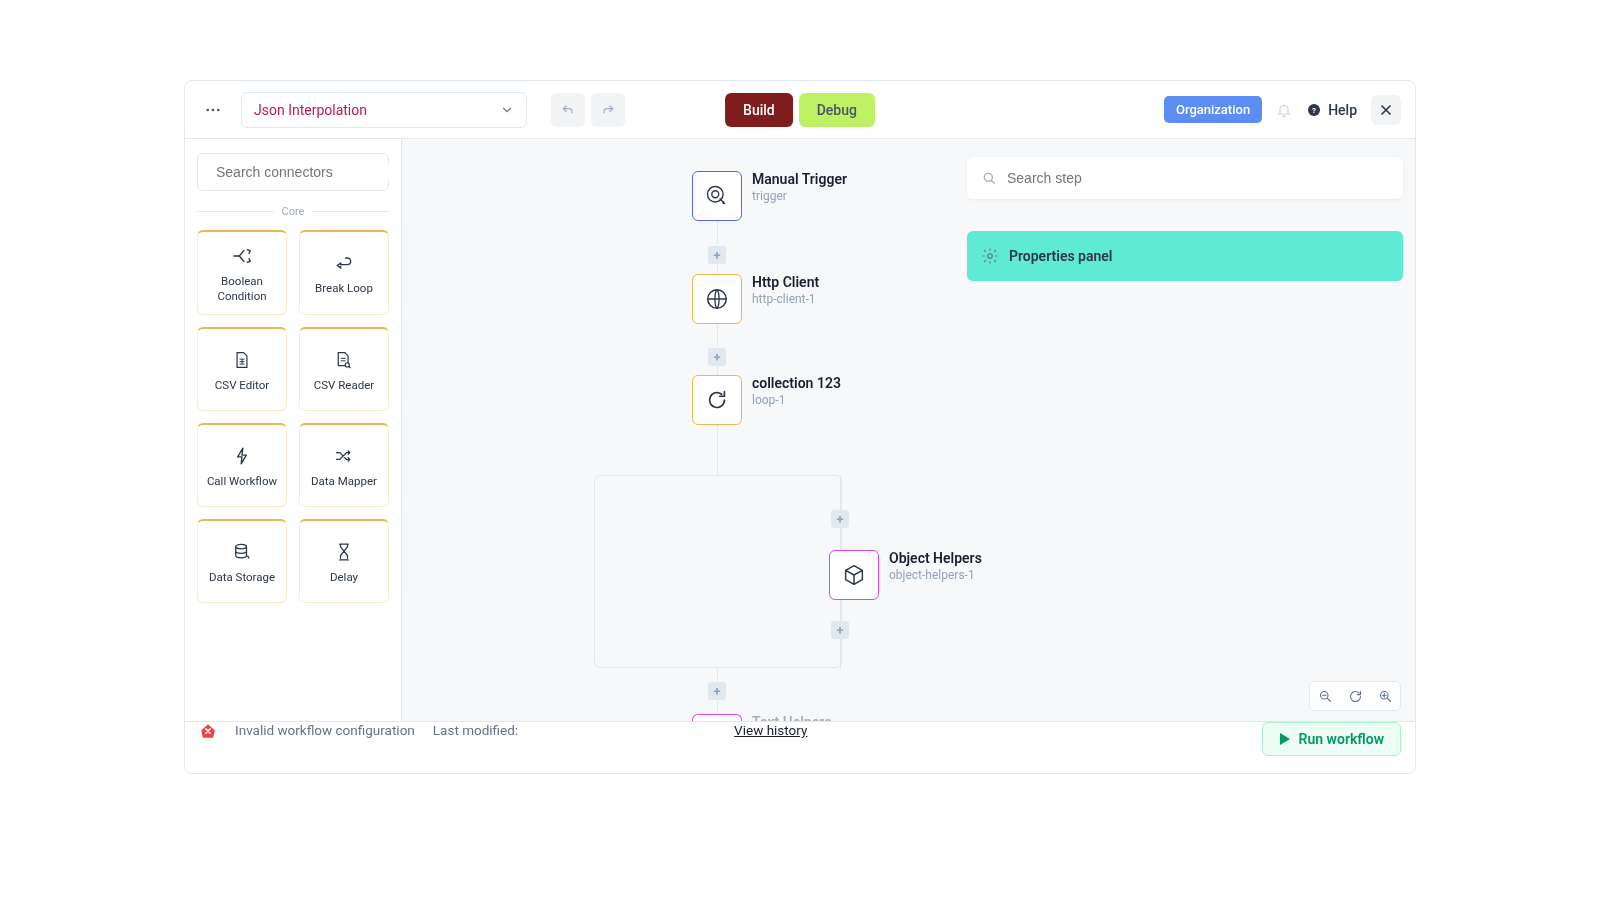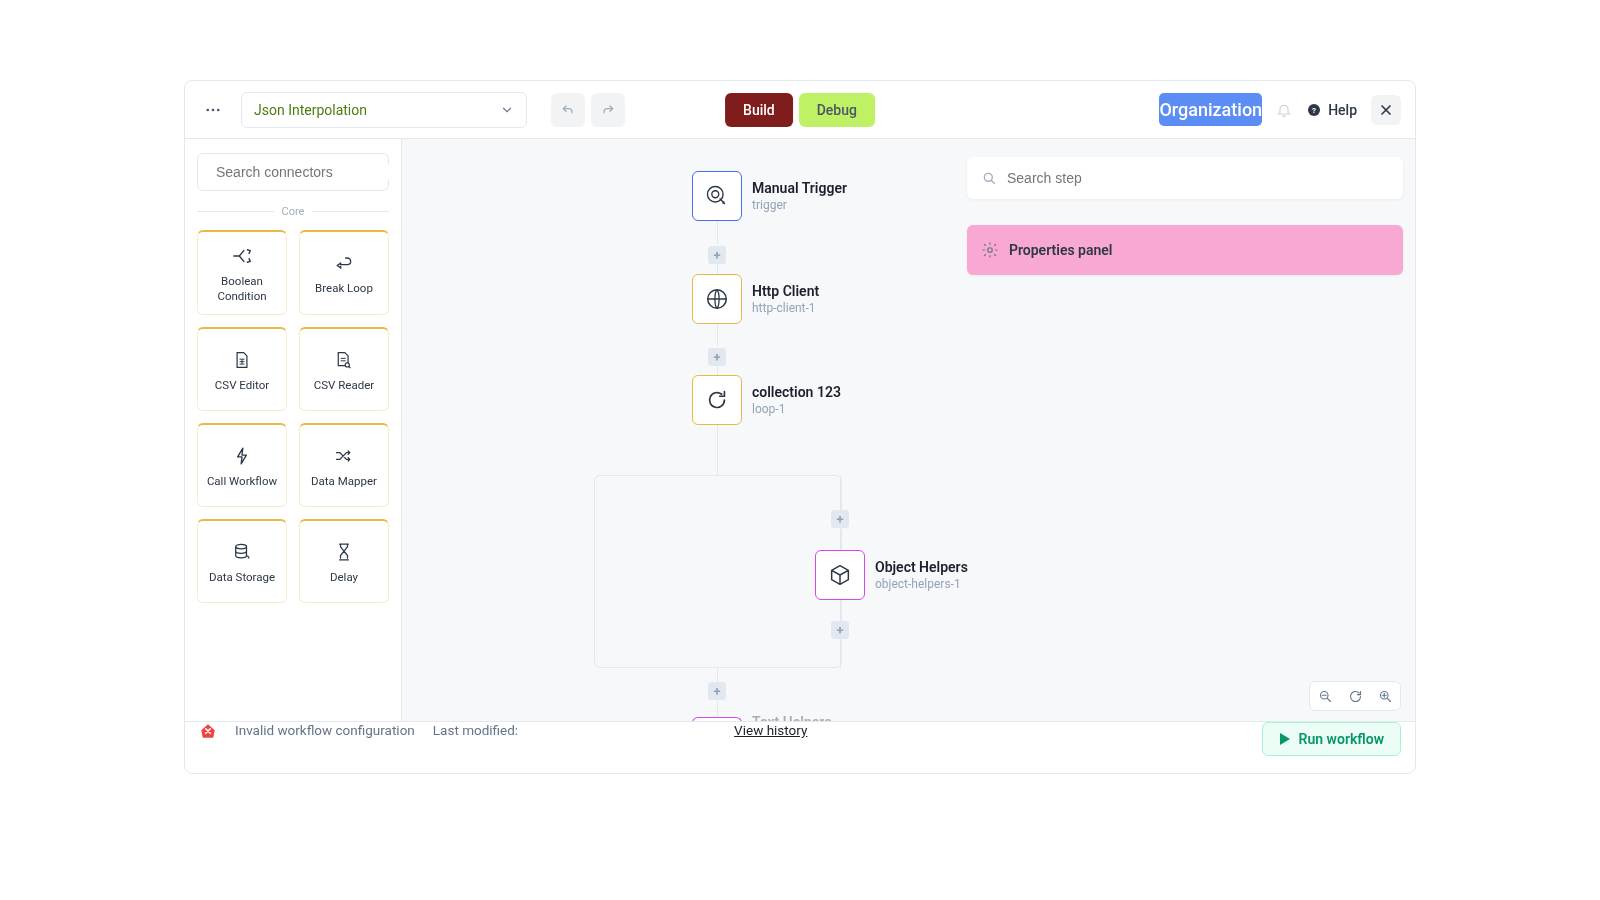--- a/index.html
+++ b/index.html
@@ -1,57 +1,57 @@
 <!DOCTYPE html>
 <html><head>
 <meta charset="utf-8">
 <style>
 * { box-sizing: border-box; margin: 0; padding: 0; }
 body { font-family: -apple-system, BlinkMacSystemFont, "Segoe UI", Roboto, sans-serif; background: #fff; color: #2d3748; }
 .app { width: 1232px; height: 694px; margin: 80px auto 0; border: 1px solid #e2e8f0; border-radius: 8px; overflow: hidden; display: flex; flex-direction: column; position: relative; }
 .topbar { height: 58px; border-bottom: 1px solid #e2e8f0; display: flex; align-items: center; padding: 0 14px; gap: 14px; }
 .dots-btn { width: 28px; height: 28px; display: flex; align-items: center; justify-content: center; cursor: pointer; border-radius: 4px; }
-.select-box { width: 286px; height: 36px; border: 1px solid #e2e8f0; border-radius: 6px; display: flex; align-items: center; padding: 0 12px; justify-content: space-between; cursor: pointer; font-size: 14px; color: #4d7c0f; }
+.select-box { width: 286px; height: 36px; border: 1px solid #e2e8f0; border-radius: 6px; display: flex; align-items: center; padding: 0 12px; justify-content: space-between; cursor: pointer; font-size: 14px; color: #be185d; }
 .undo-redo { display: flex; gap: 6px; margin-left: 10px; }
 .icon-btn { width: 34px; height: 34px; background: #f1f3f5; border-radius: 6px; display: flex; align-items: center; justify-content: center; cursor: pointer; color: #a0aec0; }
 .center-tabs { position: absolute; left: 50%; transform: translateX(-50%); display: flex; gap: 6px; }
 .tab-btn { height: 34px; padding: 0 18px; border-radius: 6px; font-size: 14px; font-weight: 500; display: flex; align-items: center; cursor: pointer; }
 .tab-build { background: #7f1d1d; color: #fff; }
 .tab-debug { background: #bef264; color: #4a5568; }
 .topbar-right { margin-left: auto; display: flex; align-items: center; gap: 10px; }
-.org-badge { background: #5b8df5; color: #fff; padding: 6px 0; border-radius: 5px; font-size: 18px; font-weight: 500; cursor: pointer; }
+.org-badge { background: #5b8df5; color: #fff; padding: 6px 12px; border-radius: 5px; font-size: 13px; font-weight: 500; cursor: pointer; }
 .bell-btn { width: 24px; height: 24px; color: #cbd5e0; cursor: pointer; display:flex;align-items:center;justify-content:center; }
 .help-group { display: flex; align-items: center; gap: 6px; cursor: pointer; font-size: 14px; font-weight: 500; }
 .close-btn { width: 30px; height: 30px; background: #f1f3f5; border-radius: 6px; display: flex; align-items: center; justify-content: center; cursor: pointer; margin-left: 4px; }
 .body-area { flex: 1; display: flex; position: relative; overflow: hidden; }
 .sidebar { width: 217px; border-right: 1px solid #e2e8f0; background: #fff; display: flex; flex-direction: column; }
 .search-box { margin: 14px 12px; height: 38px; border: 1px solid #e2e8f0; border-radius: 6px; display: flex; align-items: center; padding: 9px 10px; gap: 8px; }
 .search-box input { border: none; outline: none; font-size: 14px; flex: 1; color: #4a5568; }
 .core-divider { display: flex; align-items: center; font-size: 11px; color: #a0aec0; gap: 8px; padding: 0 12px 8px; }
 .core-divider::before, .core-divider::after { content: ""; flex: 1; height: 1px; background: #e2e8f0; }
 .grid { display: grid; grid-template-columns: 1fr 1fr; gap: 12px; padding: 4px 12px 12px; overflow-y: auto; }
 .conn-tile { border: 1px solid #e9c46a55; border-top: 2px solid #e9b949; border-radius: 6px; padding: 14px 6px 10px; display: flex; flex-direction: column; align-items: center; gap: 8px; cursor: pointer; min-height: 84px; justify-content: center; }
 .conn-tile .ico { height: 20px; display: flex; align-items: center; justify-content: center; color: #2d3748; }
 .conn-tile .lbl { font-size: 11.5px; text-align: center; color: #2d3748; line-height: 1.3; }
 .canvas { flex: 1; background: #f7f8fa; position: relative; overflow: hidden; }
-.node { position: absolute; display: flex; align-items: center; gap: 10px; }
+.node { position: absolute; display: flex; align-items: flex-start; gap: 10px; }
 .node-icon { width: 50px; height: 50px; border-radius: 6px; background: #fff; display: flex; align-items: center; justify-content: center; }
 .ni-trigger { border: 1.5px solid #4a6cf7; }
 .ni-http { border: 1.5px solid #e9b949; }
 .ni-loop { border: 1.5px solid #e9b949; }
 .ni-obj { border: 1.5px solid #d946ef; }
 .ni-text { border: 1.5px solid #d946ef; }
 .node-text .title { font-size: 14px; font-weight: 600; color: #1a202c; }
 .node-text .sub { font-size: 12px; color: #94a3b8; margin-top: 2px; }
 .plus { position: absolute; width: 18px; height: 18px; background: #e2e8f0; border-radius: 3px; display: flex; align-items: center; justify-content: center; color: #94a3b8; font-size: 13px; font-weight: bold; cursor: pointer; }
 .loop-rect { position: absolute; border: 1px solid #e2e8f0; border-radius: 6px; background: transparent; }
 .vline { position: absolute; width: 1px; background: #e2e8f0; }
 .search-step { position: absolute; top: 18px; right: 12px; width: 436px; height: 42px; background: #fff; border-radius: 6px; box-shadow: 0 1px 3px rgba(0,0,0,0.06); display: flex; align-items: center; padding: 0 14px; gap: 10px; }
 .search-step input { border: none; outline: none; font-size: 14px; flex: 1; }
-.prop-panel { position: absolute; top: 86px; right: 12px; width: 436px; height: 50px; background: #f9a8d4; border-radius: 6px; box-shadow: 0 1px 3px rgba(0,0,0,0.06); display: flex; align-items: center; padding: 0 14px; gap: 10px; font-size: 14px; font-weight: 600; }
+.prop-panel { position: absolute; top: 92px; right: 12px; width: 436px; height: 50px; background: #5eead4; border-radius: 6px; box-shadow: 0 1px 3px rgba(0,0,0,0.06); display: flex; align-items: center; padding: 0 14px; gap: 10px; font-size: 14px; font-weight: 600; }
 .zoom-ctrl { position: absolute; bottom: 10px; right: 14px; background: #fff; border: 1px solid #e2e8f0; border-radius: 6px; display: flex; }
 .zoom-ctrl > div { width: 30px; height: 28px; display: flex; align-items: center; justify-content: center; cursor: pointer; color: #64748b; }
 .bottombar { height: 52px; border-top: 1px solid #e2e8f0; display: flex; align-items: flex-start; padding: 0 14px; gap: 18px; font-size: 13.5px; color: #64748b; }
 .err-ico { color: #ef4444; }
 .viewhist { text-decoration: underline; color: #1a202c; cursor: pointer; }
 .run-btn { margin-left: auto; background: #ecfdf5; border: 1px solid #a7f3d0; color: #059669; font-weight: 600; padding: 8px 16px; border-radius: 6px; display: flex; align-items: center; gap: 8px; cursor: pointer; font-size: 14px; }
 svg { display: block; }
 </style>
 </head>
 <body>
@@ -252,21 +252,21 @@
           <svg width="26" height="26" viewBox="0 0 28 28">
               <path d="M22 14a8 8 0 11-3-6.2M22 5v5h-5" stroke="#2d3748" stroke-width="1.8" fill="none" stroke-linecap="round"></path>
             </svg>
         </div>
         <div class="node-text">
           <div class="title">collection 123</div>
           <div class="sub">loop-1</div>
         </div>
       </div>
 
-      <div class="node" style="left:413px; top:411px;">
+      <div class="node" style="left:427px; top:411px;">
         <div class="node-icon ni-obj">
           <svg width="26" height="26" viewBox="0 0 28 28">
               <path d="M14 4l9 5v10l-9 5-9-5V9l9-5zM5 9l9 5 9-5M14 14v10" stroke="#2d3748" stroke-width="1.6" fill="none" stroke-linejoin="round"></path>
             </svg>
         </div>
         <div class="node-text">
           <div class="title">Object Helpers</div>
           <div class="sub">object-helpers-1</div>
         </div>
       </div>

